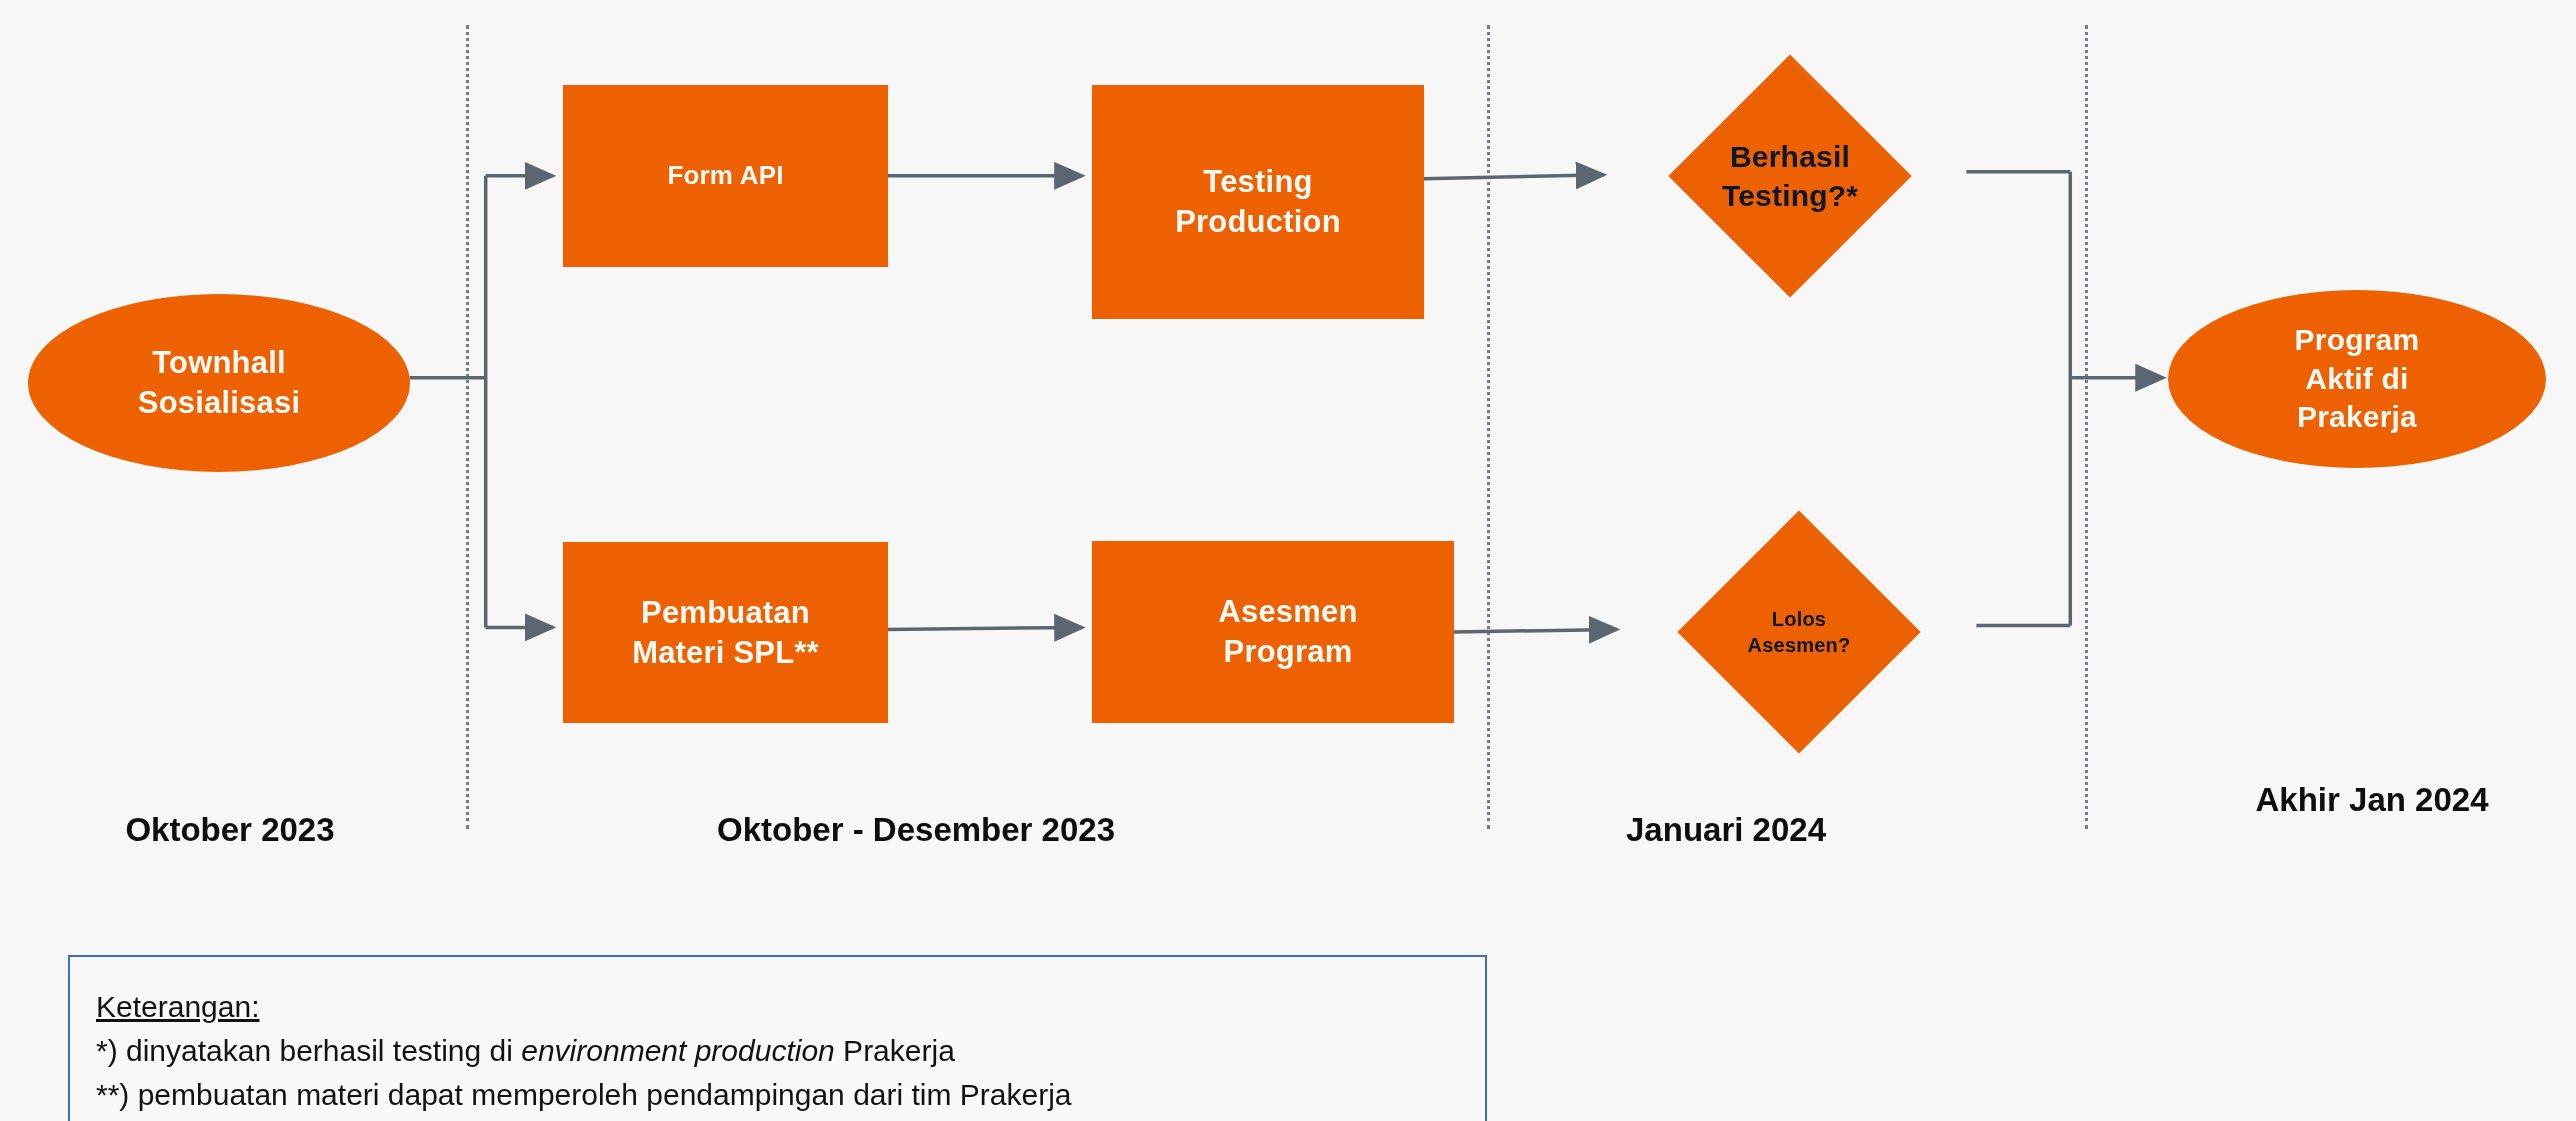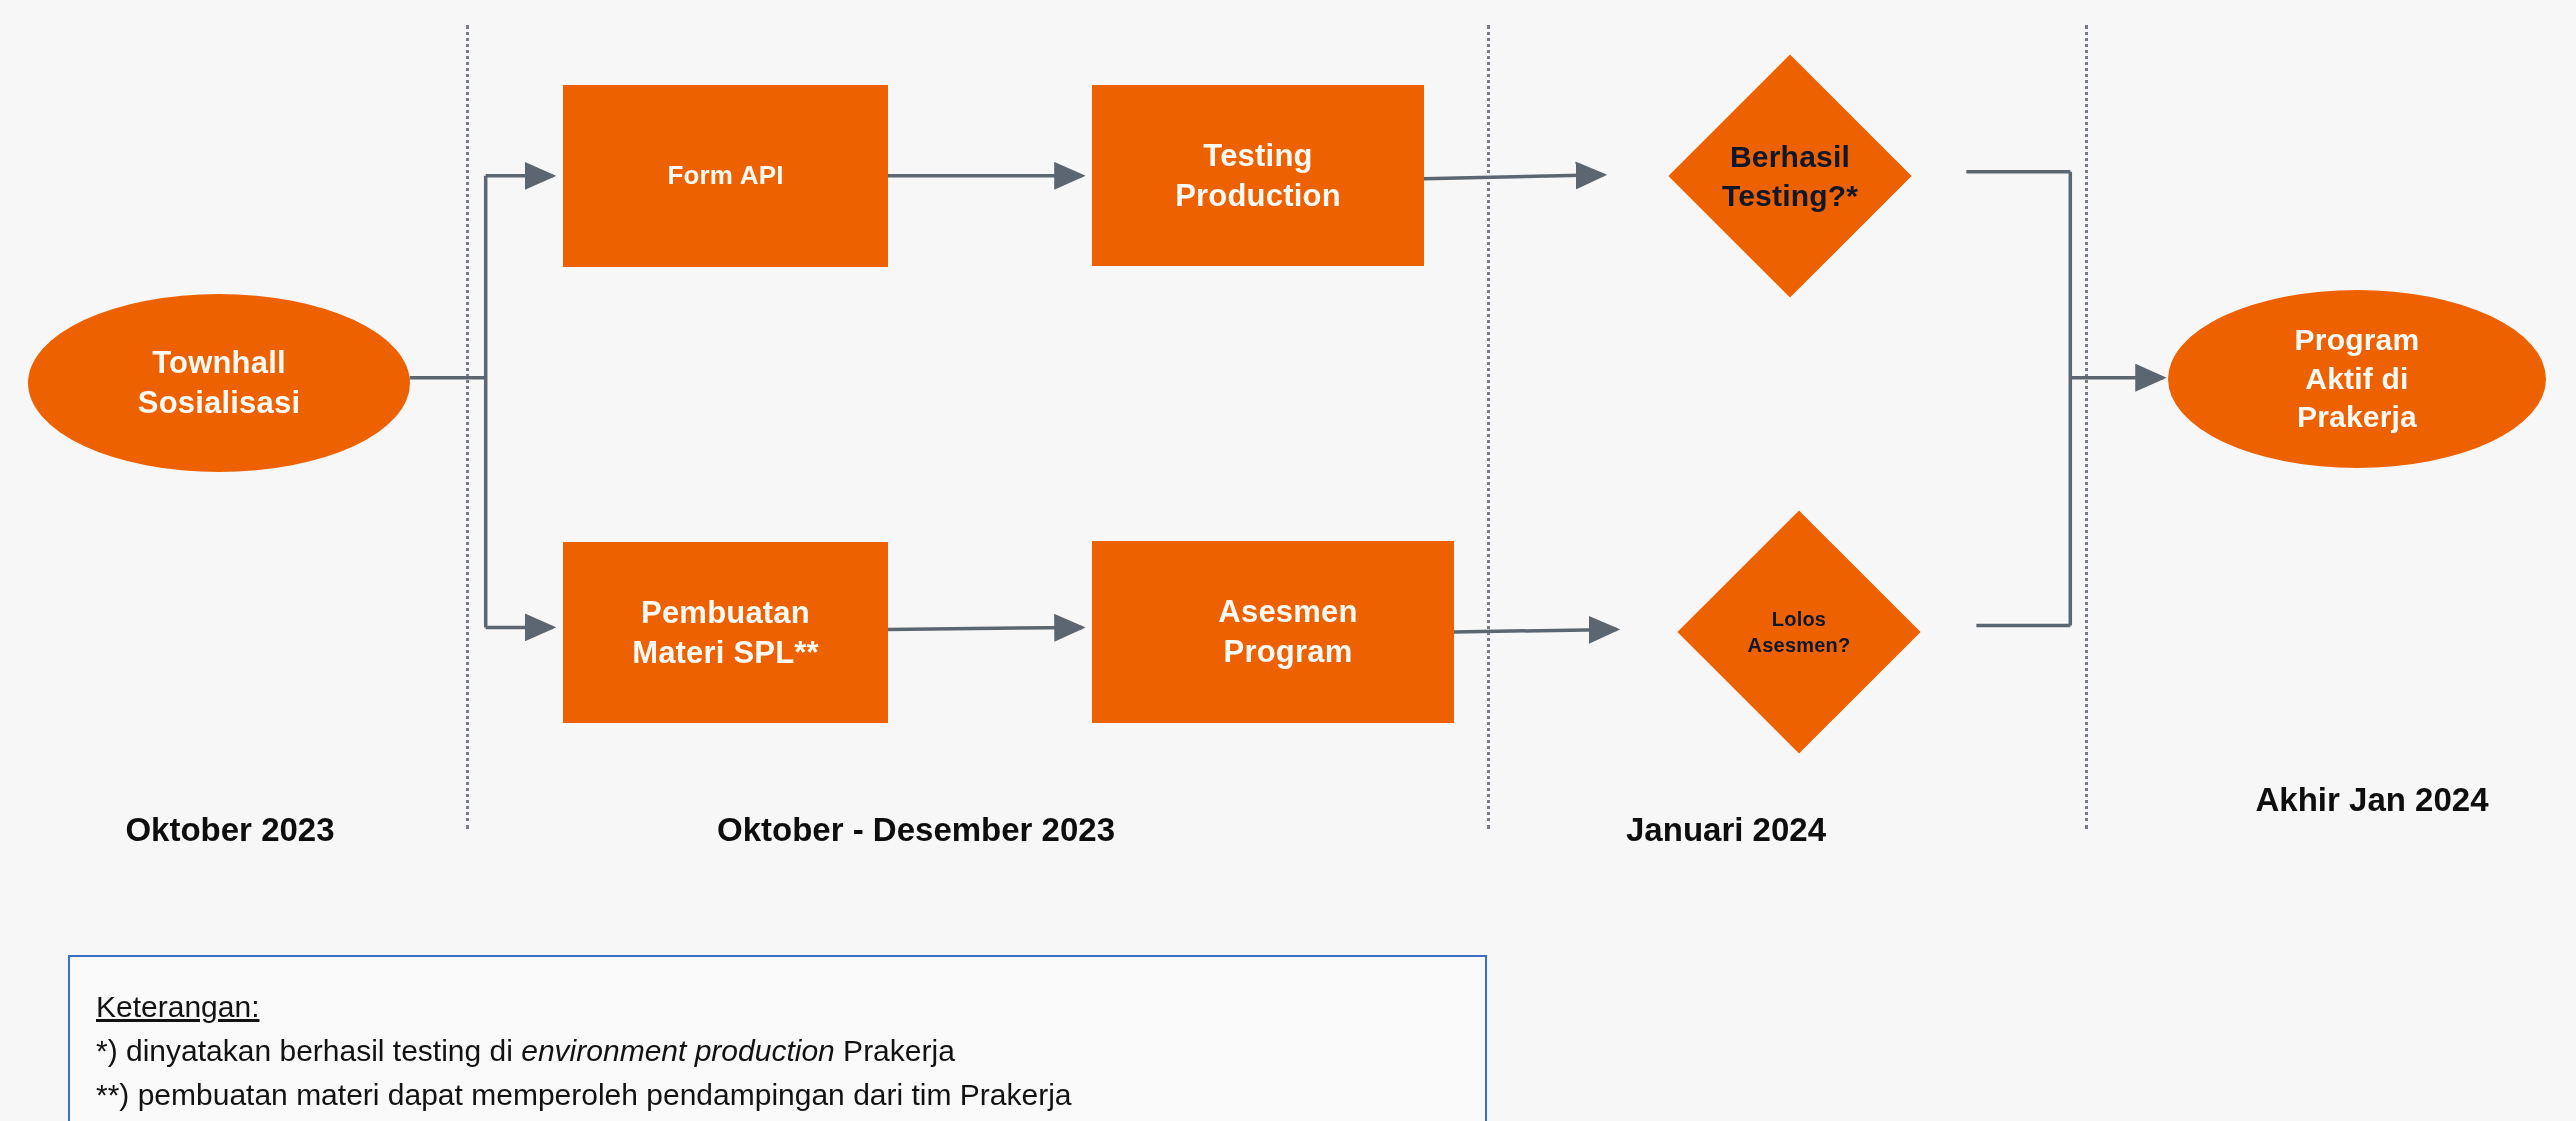--- a/index.html
+++ b/index.html
@@ -127,21 +127,21 @@
 
   <div class="node ellipse" style="left:28px;top:294px;width:382px;height:178px;font-size:31px;">
     <span class="lbl">Townhall
 Sosialisasi</span>
   </div>
 
   <div class="node rect" style="left:563px;top:85px;width:325px;height:182px;font-size:26px;">
     <span class="lbl">Form API</span>
   </div>
 
-  <div class="node rect" style="left:1092px;top:85px;width:332px;height:181px;font-size:31px;">
+  <div class="node rect" style="left:1092px;top:85px;width:332px;height:234px;font-size:31px;">
     <span class="lbl">Testing
 Production</span>
   </div>
 
   <div class="diamond-wrap" style="left:1704px;top:90px;width:172px;height:172px;">
     <div class="dia"></div>
     <div class="dlbl" style="font-size:30px;width:330px;left:-79px;">Berhasil
 Testing?*</div>
   </div>
 

